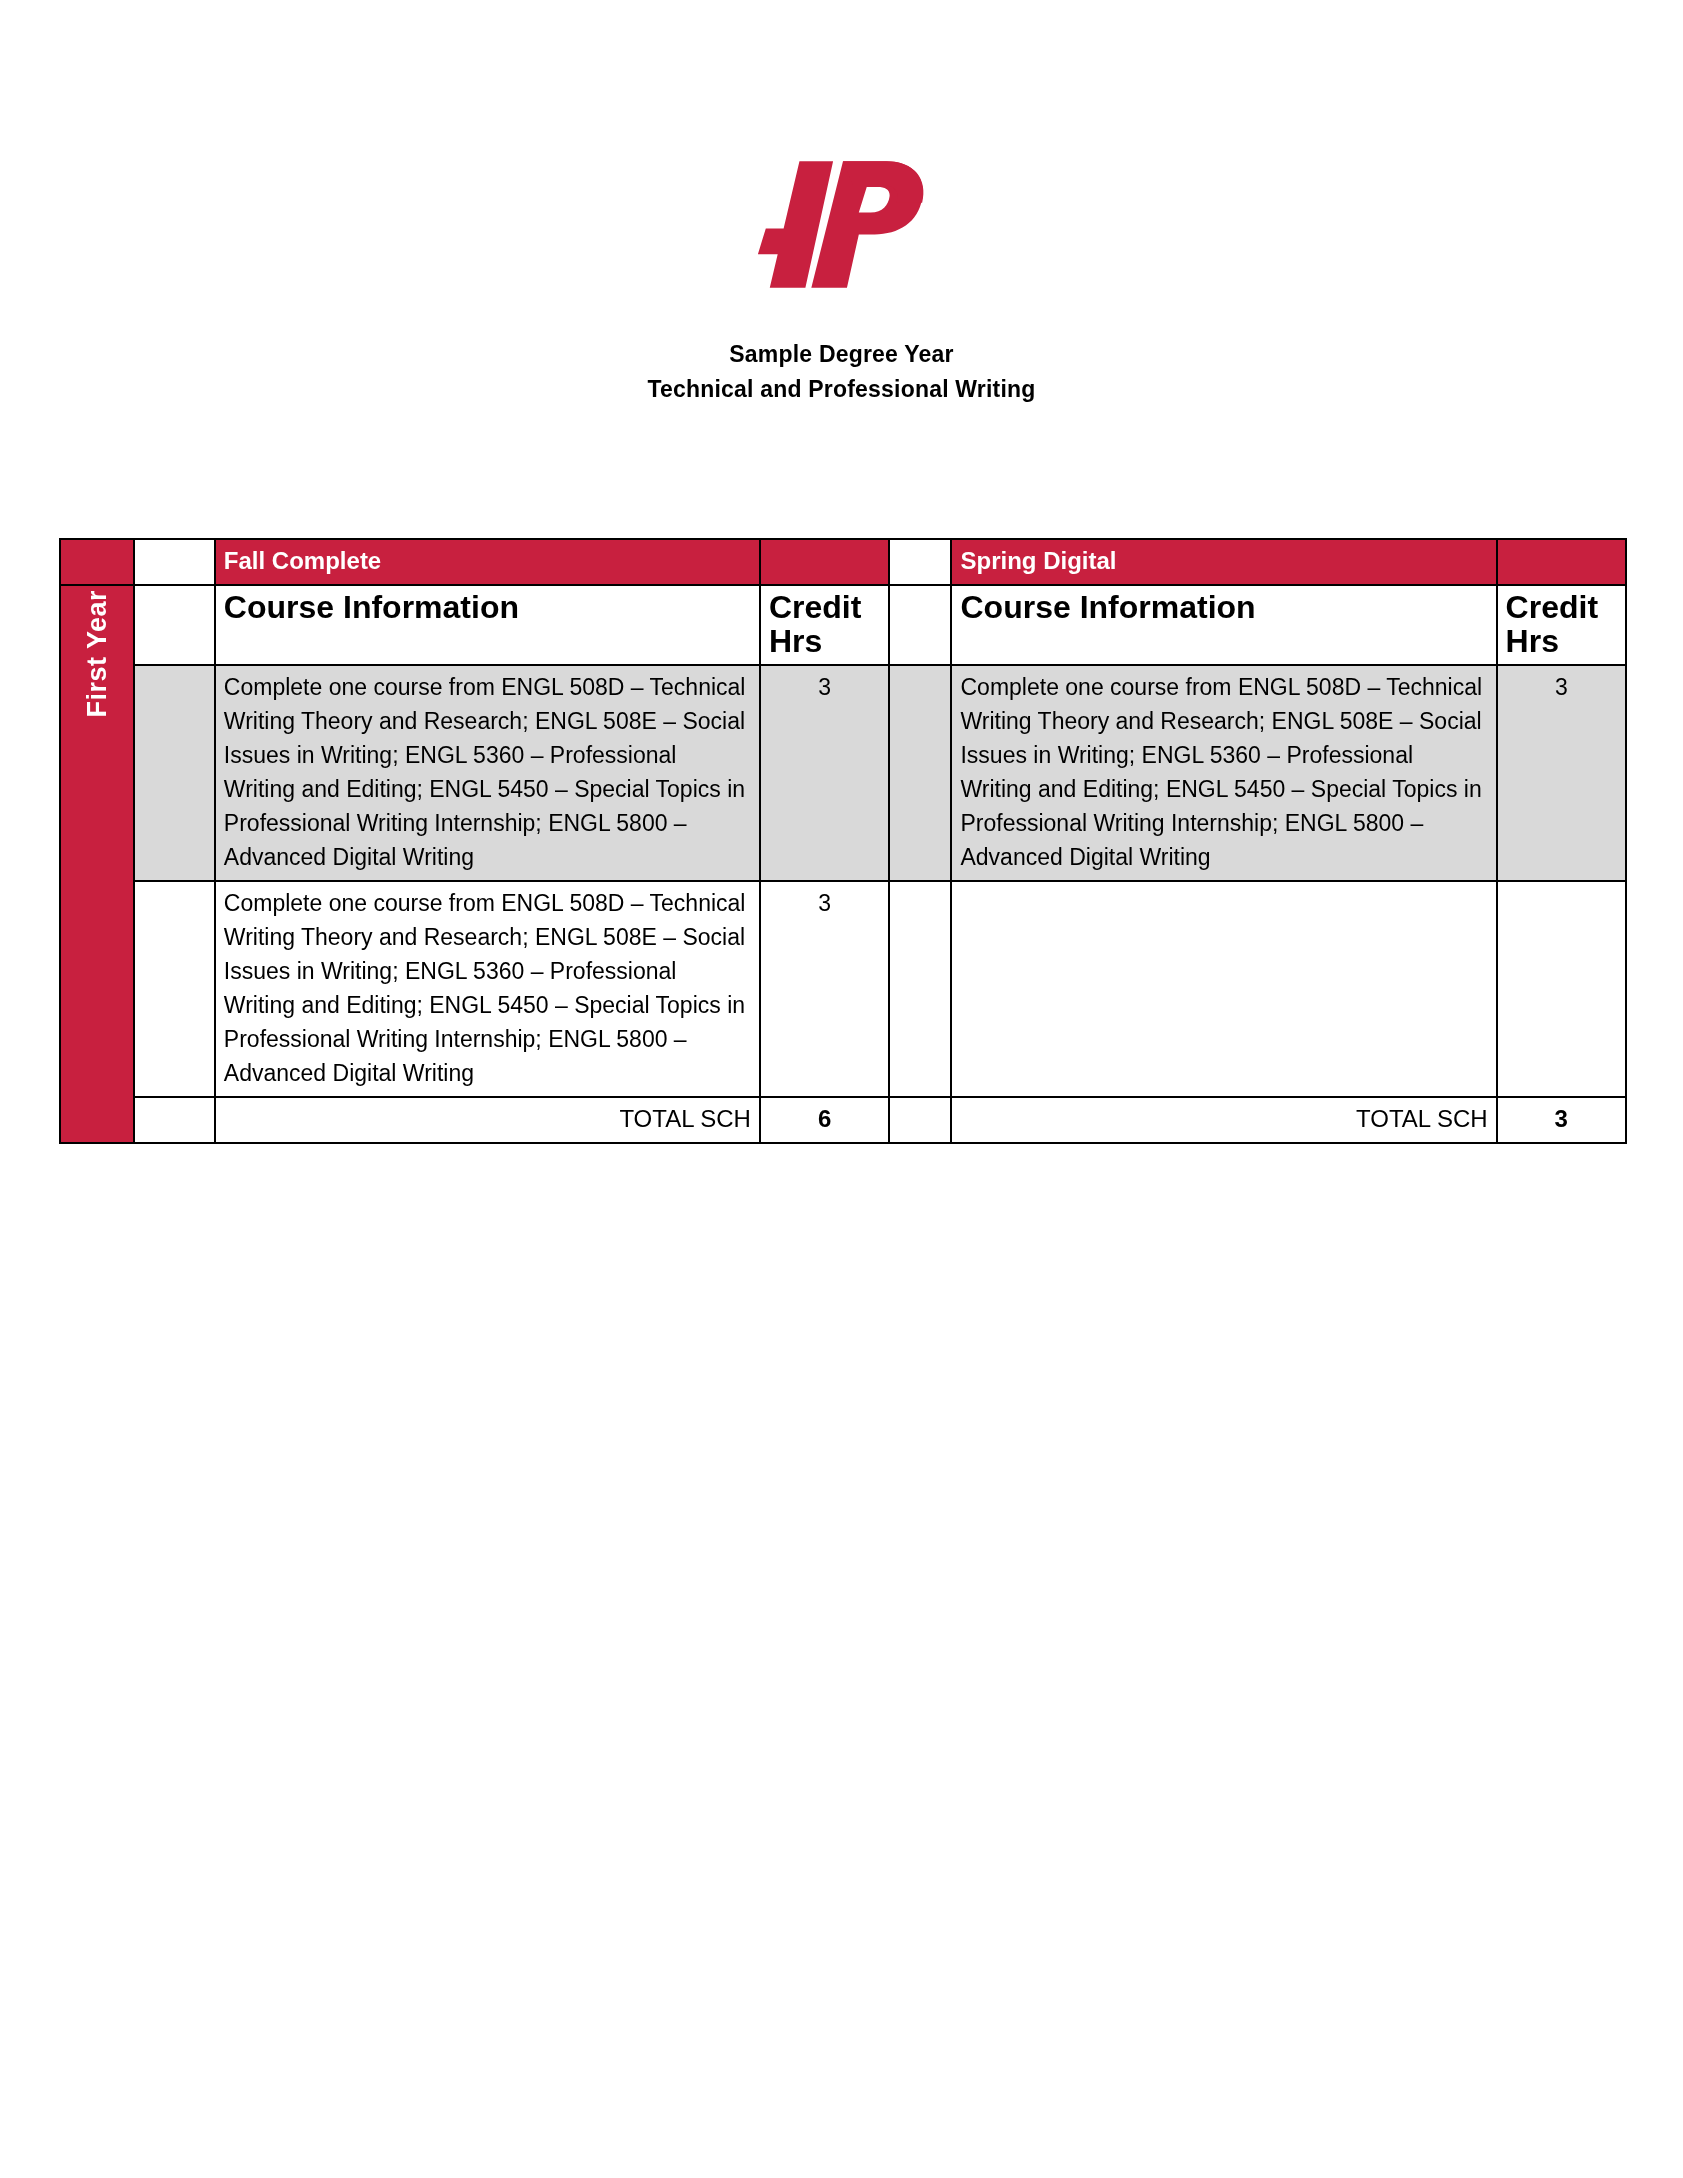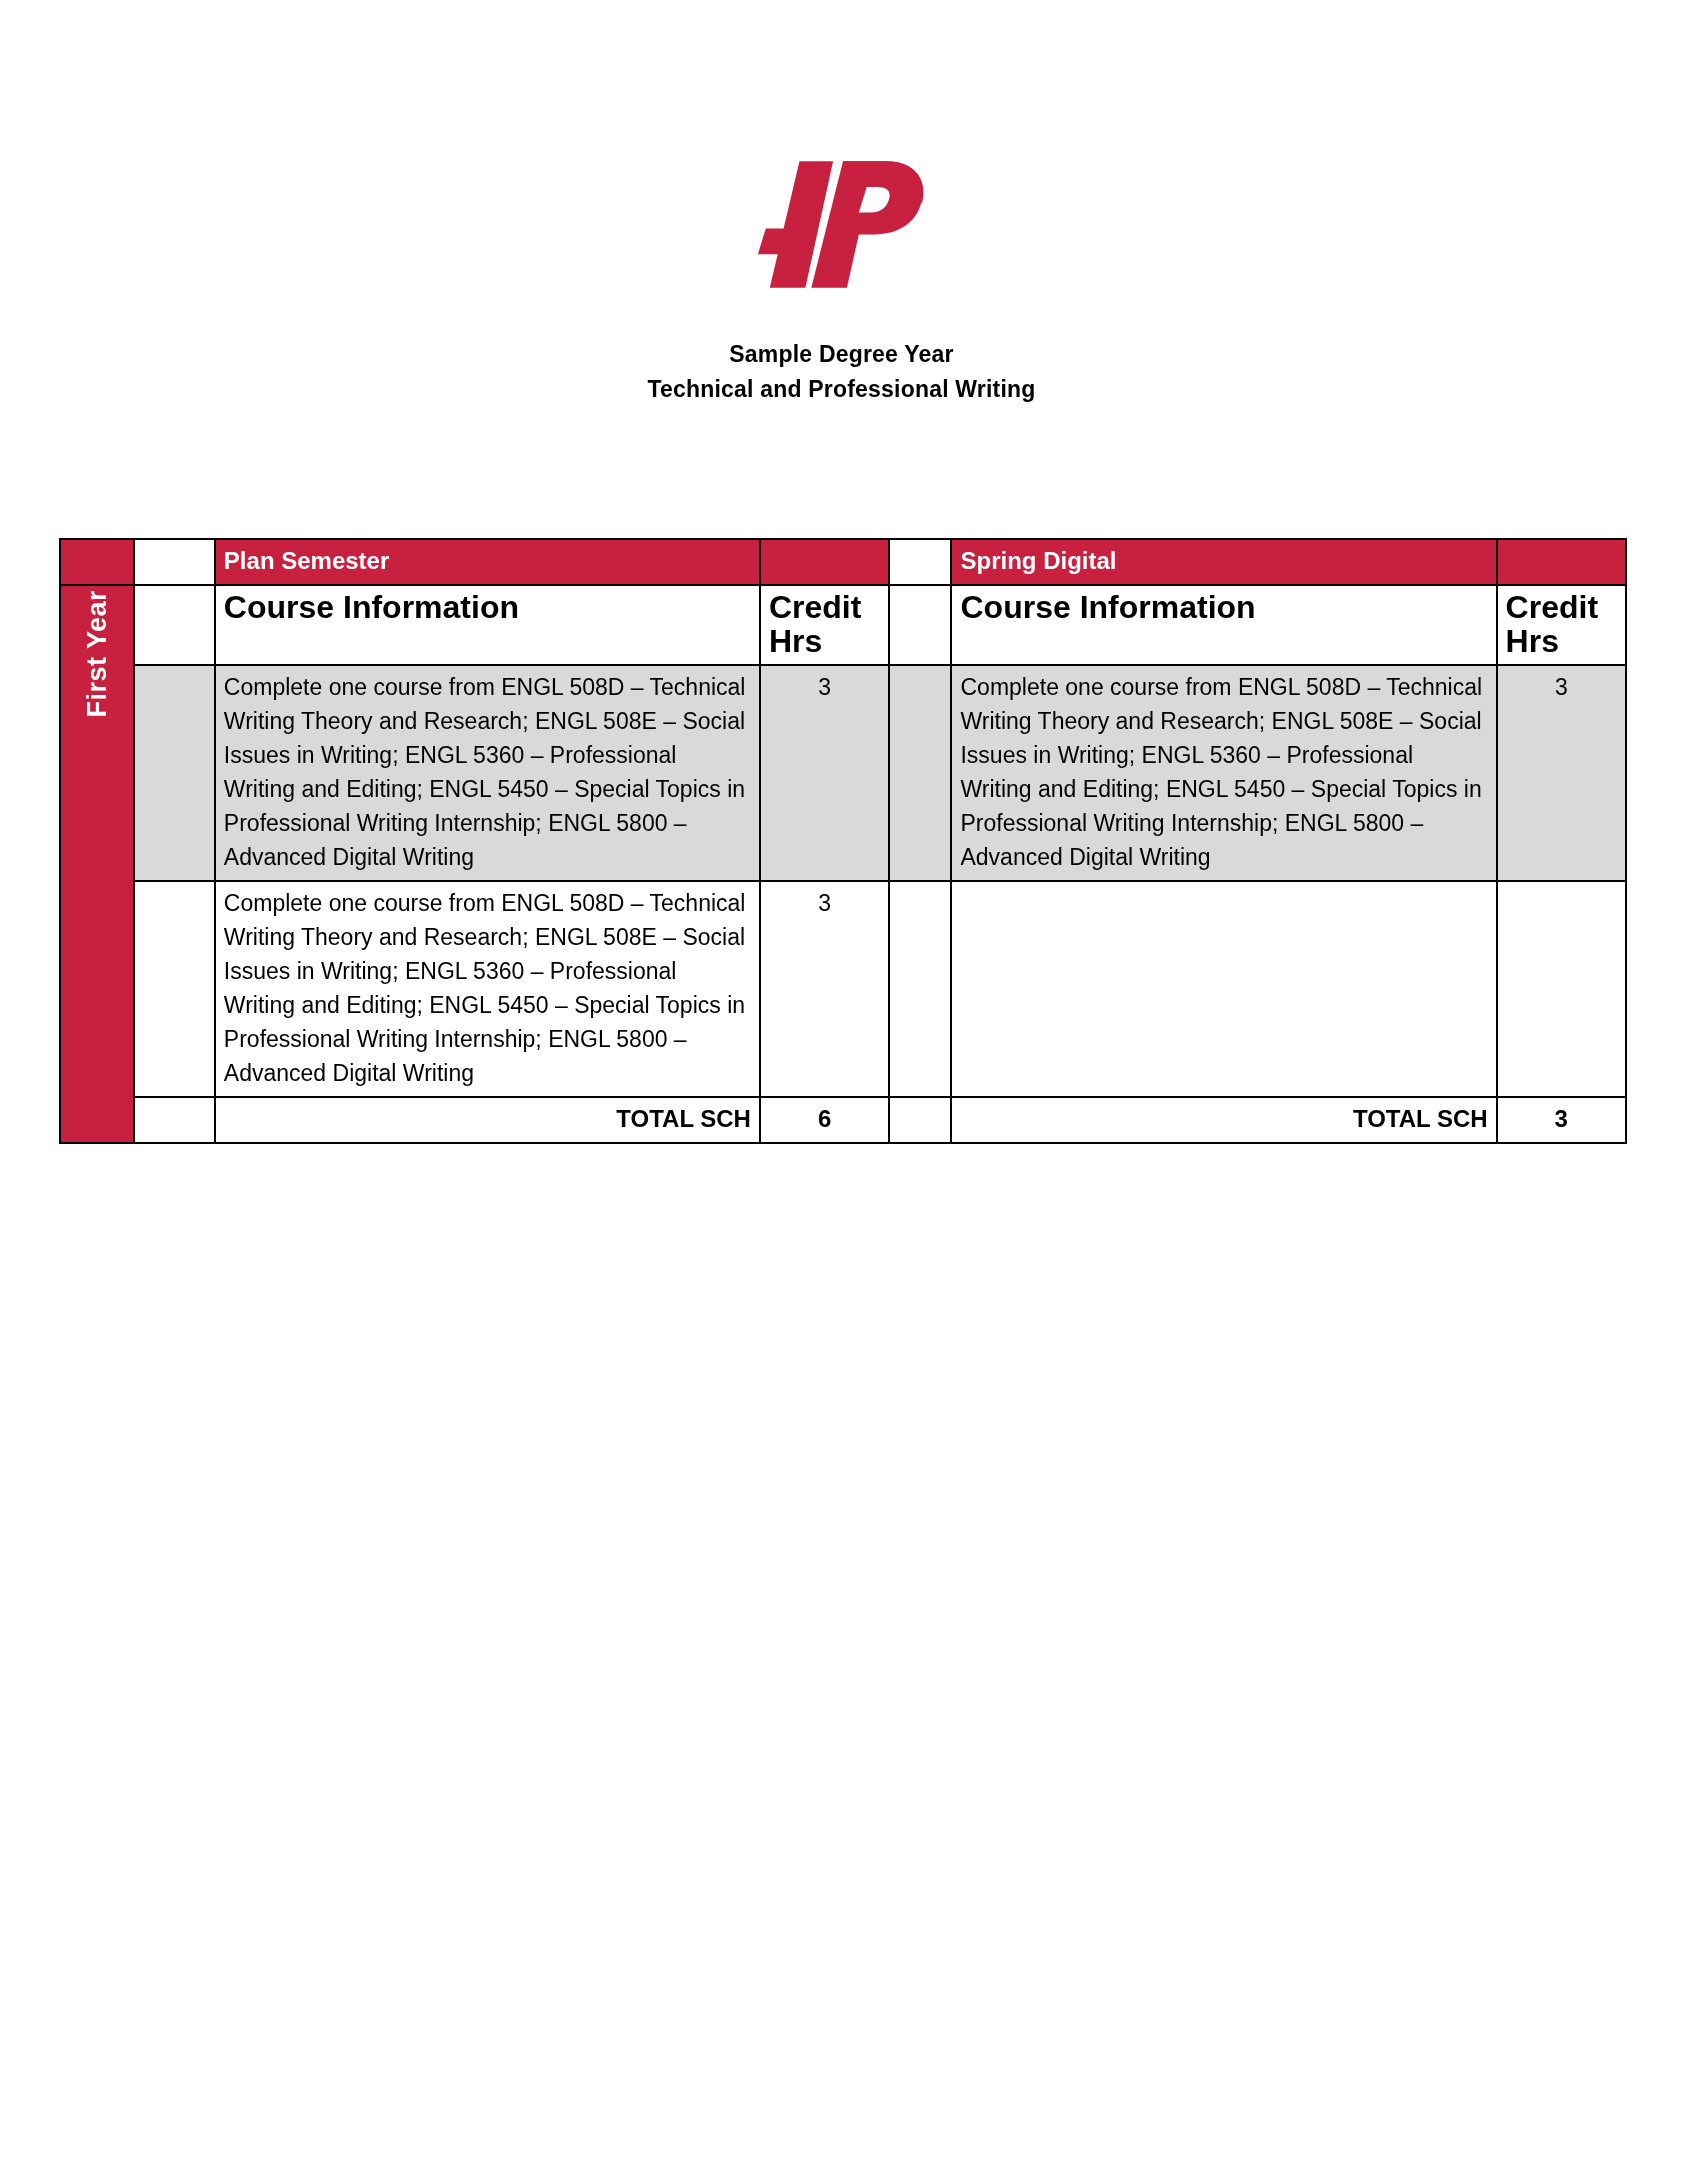--- a/index.html
+++ b/index.html
@@ -114,21 +114,21 @@
   }
   .shaded {
     background: #d9d9d9;
   }
   .hrs {
     text-align: center;
     vertical-align: top;
   }
   .total-label {
     text-align: right;
-    font-weight: bold;
+    font-weight: normal;
     font-size: 24px;
     padding-right: 10px;
   }
   .total-val {
     text-align: center;
     font-weight: bold;
     font-size: 24px;
   }
   .empty-cell { padding: 0; }
 </style>
@@ -163,21 +163,21 @@
         <col class="c-fallhrs">
         <col class="c-gap2">
         <col class="c-spring">
         <col class="c-sprhrs">
       </colgroup>
       <tbody>
 
         <tr>
           <td class="red-bg"></td>
           <td class="empty-cell"></td>
-          <td class="hdr-red">Plan Semester</td>
+          <td class="hdr-red">Fall Complete</td>
           <td class="hdr-red"></td>
           <td class="empty-cell"></td>
           <td class="hdr-red">Spring Digital</td>
           <td class="hdr-red"></td>
         </tr>
 
         <tr>
           <td class="year-cell" rowspan="4">
             <span class="year-label">First Year</span>
           </td>

